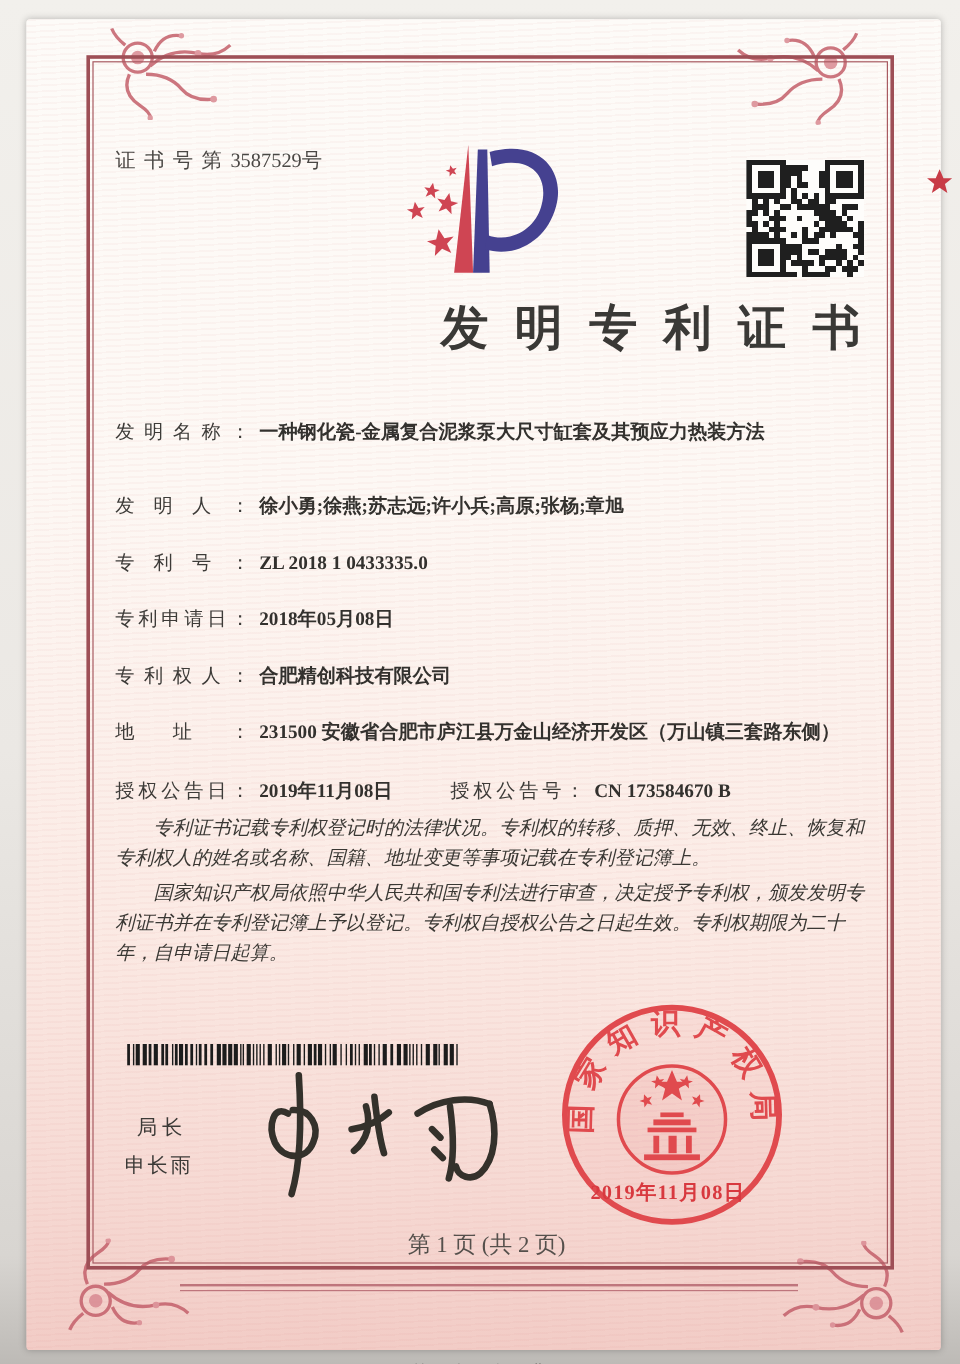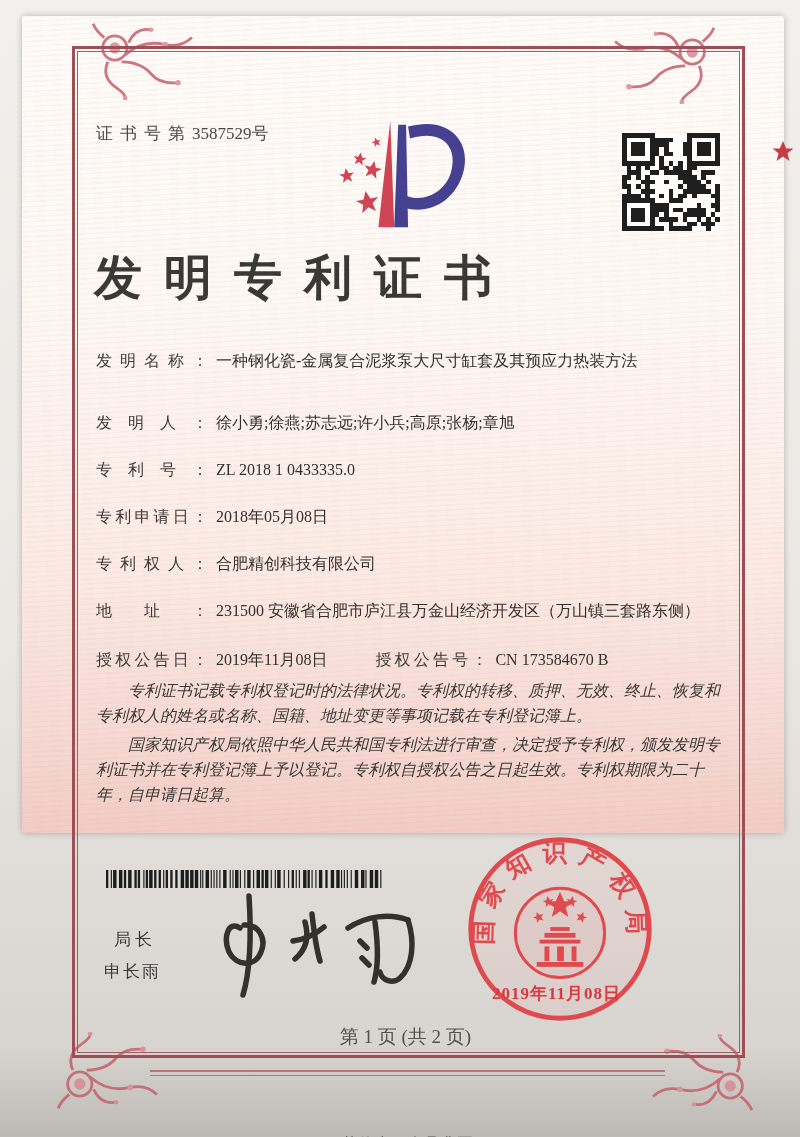--- a/index.html
+++ b/index.html
@@ -2,47 +2,47 @@
 <html><head>
 <meta charset="utf-8">
 <style>
   html,body{margin:0;padding:0;}
   body{
     width:800px;height:1137px;overflow:hidden;position:relative;
     background:linear-gradient(180deg,#f2f0ec 0%,#ebe8e4 55%,#d8d5d1 92%,#bdbab6 100%);
     font-family:"Liberation Serif","DejaVu Serif",serif;color:#3b3a38;
   }
   .page{
-    position:absolute;left:22px;top:16px;width:762px;height:817px;border-radius:3px;
+    position:absolute;left:22px;top:16px;width:762px;height:1109px;border-radius:3px;
     background:linear-gradient(180deg,#fdfbf8 0%,#fdf8f4 35%,#fbeae4 68%,#f6d9d3 88%,#f2ccc6 100%);
     box-shadow:0 0 6px rgba(0,0,0,.25);
   }
   .page::before{
     content:"";position:absolute;inset:0;pointer-events:none;border-radius:3px;
     background:repeating-linear-gradient(177deg,rgba(210,120,120,.055) 0 1.5px,transparent 1.5px 5px);
   }
   .frame{
     position:absolute;left:50px;top:30px;width:667px;height:1006px;
     border:3px solid #9e4f56;
   }
   .frame-inner{position:absolute;inset:2px;border:1px solid #a85a61;}
   .abs{position:absolute;}
   
   .cert-no{left:74px;top:106px;font-size:17px;color:#4a4744;}
   .cert-no .sp{letter-spacing:7px;}
   
-  .title{left:50px;top:230px;width:667px;text-align:left;font-size:48px;font-weight:bold;
+  .title{left:50px;top:230px;width:667px;text-align:right;font-size:40px;font-weight:bold;
          color:#3a3936;letter-spacing:22px;padding-left:22px;box-sizing:border-box;}
   
   .fields{left:74px;top:332px;width:627px;}
   .frow{display:flex;margin-bottom:21px;line-height:26px;font-size:16px;justify-content:space-between;}
   .frow.gap-lg{margin-bottom:36px;}
   .frow.gap-sm{margin-bottom:2px;}
   .flabel{flex:0 0 112px;text-align:justify;text-align-last:justify;color:#3d3b38;}
-  .fvalue{flex:1;padding-left:8px;color:#33312e;}
+  .fvalue{flex:1;padding-left:8px;color:#33312e;font-weight:bold;}
   .grant{display:flex;font-size:16px;line-height:26px;margin-top:23px;}
   .gpair{display:flex;}
   .gpair .flabel{flex:0 0 112px;}
   .gpair2{margin-left:48px;}
   .gpair2 .flabel{flex:0 0 112px;}
   
   .paras{left:74px;top:662px;width:624px;}
   .paras p{margin:0 0 4px 0;font-size:16px;line-height:25px;text-indent:2em;
            font-style:italic;color:#3a3834;}
   

